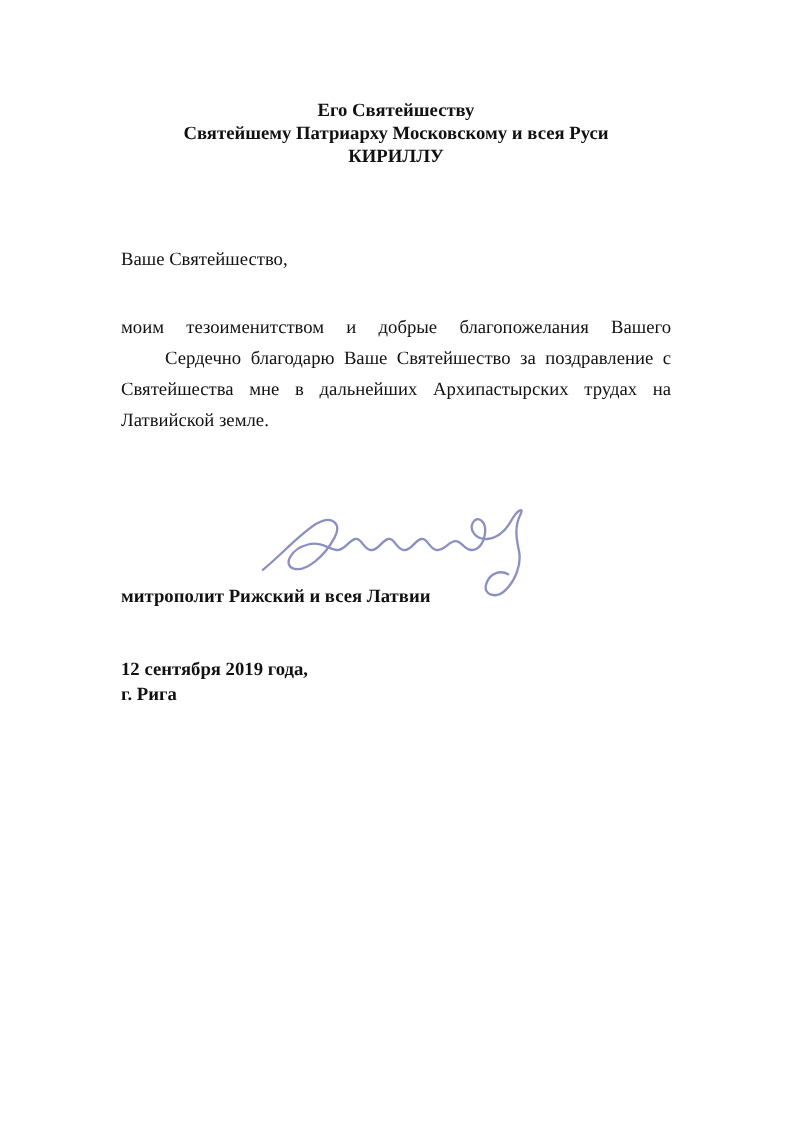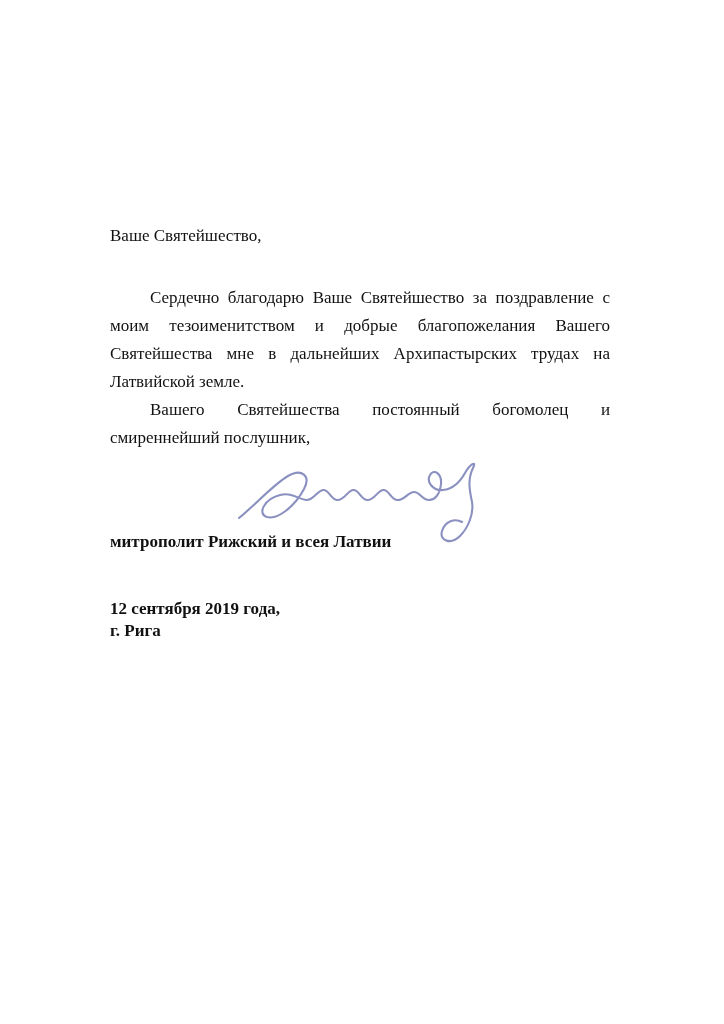--- a/index.html
+++ b/index.html
@@ -86,35 +86,36 @@
     font-weight: bold;
     line-height: 21.5px;
   }
 </style>
 </head>
 <body>
 
 <div class="page">
   <div class="content">
 
+    <div class="recipient-block">
+      <div>Его Святейшеству</div>
+      <div>Святейшему Патриарху Московскому и всея Руси</div>
+      <div>КИРИЛЛУ</div>
+    </div>
 
     <div class="salutation-block">
       <div>Ваше Святейшество,</div>
     </div>
 
     <div class="body-block">
       <div>
+        <div class="jline">моим тезоименитством и добрые благопожелания Вашего</div>
         <div class="jline indent">Сердечно благодарю Ваше Святейшество за поздравление с</div>
-        <div class="jline">моим тезоименитством и добрые благопожелания Вашего</div>
         <div class="jline">Святейшества мне в дальнейших Архипастырских трудах на</div>
         <div class="jline last">Латвийской земле.</div>
-      </div>
-      <div>
-        <div class="jline indent">Вашего Святейшества постоянный богомолец и</div>
-        <div class="jline last">смиреннейший послушник,</div>
       </div>
     </div>
 
     <div class="signature-wrap">
       <svg width="252" height="96" viewBox="0 0 252 96" xmlns="http://www.w3.org/2000/svg" role="img" aria-label="Александр">
         <path fill="none" stroke-width="2.1" stroke-linecap="round" opacity="0.88" d="M5,64
                  C20,52 40,30 54,22
                  C68,14 77,22 70,35
                  C61,52 44,66 33,63
                  C23,60 30,45 46,41

